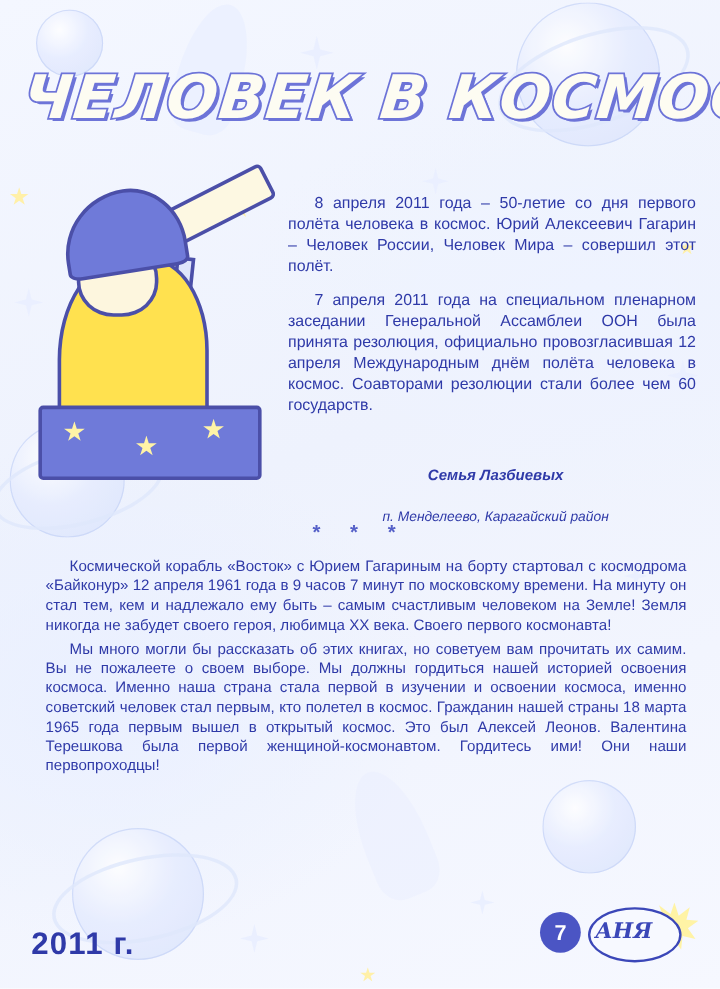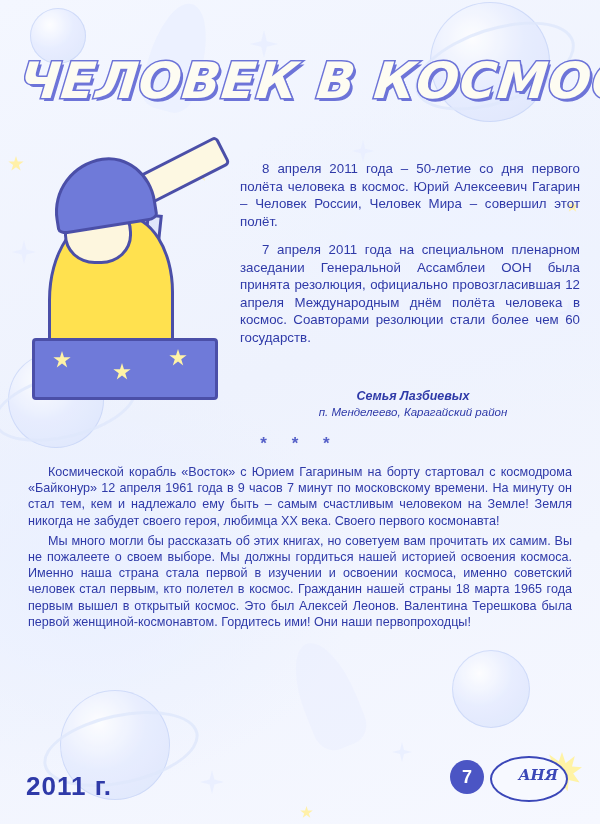--- a/index.html
+++ b/index.html
@@ -208,20 +208,21 @@
   .signature .fam {
     font-size: 12.5px;
     font-weight: bold;
     font-style: italic;
     line-height: 16px;
   }
   .signature .place {
     font-size: 11.5px;
     font-style: italic;
     line-height: 16px;
+    margin-top: 19px;
   }
 
   
   .divider {
     position: absolute;
     left: 0;
     top: 434px;
     width: 600px;
     text-align: center;
     color: #5560c8;
@@ -235,21 +236,21 @@
     position: absolute;
     left: 28px;
     top: 464px;
     width: 544px;
     color: #2f3aa8;
     font-size: 12.6px;
     line-height: 16.2px;
     text-align: justify;
   }
   .bodytext p {
-    margin: 0 0 4px 0;
+    margin: 0 0 4px 10px;
     text-indent: 20px;
   }
 
   
   .year {
     position: absolute;
     left: 26px;
     bottom: 22px;
     font-family: "Liberation Sans", sans-serif;
     font-weight: bold;
@@ -287,25 +288,25 @@
     height: 42px;
     border: 2px solid #3b47b8;
     border-radius: 50%;
     background: #f7f9ff;
   }
   .logo-text {
     position: absolute;
     left: 6px;
     top: 18px;
     width: 62px;
-    text-align: right;
+    text-align: left;
     font-family: "DejaVu Serif", serif;
     font-weight: bold;
     font-style: italic;
-    font-size: 15px;
+    font-size: 18px;
     color: #3b47b8;
   }
   .logo-burst {
     position: absolute;
     right: 0;
     top: 4px;
     width: 40px;
     height: 40px;
     background: #fff2a0;
     clip-path: polygon(50% 0%, 59% 28%, 82% 10%, 75% 36%, 100% 38%, 78% 54%, 94% 76%, 67% 70%, 64% 98%, 48% 76%, 28% 94%, 30% 66%, 4% 68%, 22% 48%, 0% 32%, 27% 30%, 18% 6%, 42% 24%);

